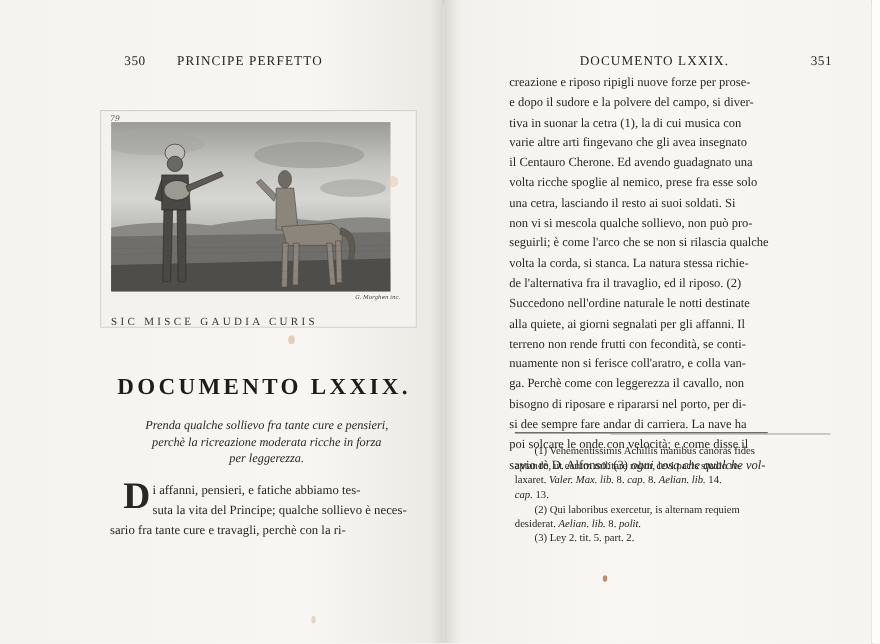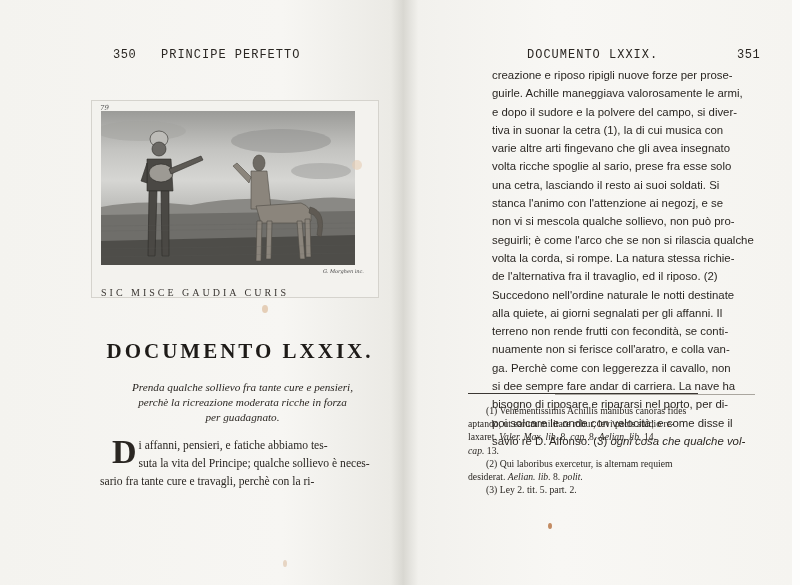--- a/index.html
+++ b/index.html
@@ -24,21 +24,21 @@
   }
   .beyond {
     position:absolute; left:792px; top:0; width:8px; height:585px; background:#fdfdfc;
   }
   .topband {
     position:absolute; left:0; top:0; width:800px; height:4px;
     background:linear-gradient(90deg,#d8d6d0 0%,#bdbab3 40%,#555049 70%,#2b2825 100%);
   }
   .running-head {
     position:absolute; top:48px; font-size:12px; letter-spacing:0.5px;
-    font-family:Liberation Mono, monospace;
+    font-family:Liberation Serif, serif;
   }
   .rh-left-num { left:113px; }
   .rh-left-title { left:161px; letter-spacing:1px;text-align:center; }
   .rh-right-title { left:527px; letter-spacing:1px; }
   .rh-right-num { left:737px; }
 
   
   .plate {
     position:absolute; left:91px; top:100px; width:286px; height:196px;
     border:1px solid #d5d3cd;
@@ -76,23 +76,23 @@
     font-size:11.6px; line-height:18px; text-align:justify;
     font-family:"Liberation Serif", serif;
   }
   .dropcap {
     float:left; font-size:34px; line-height:30px; font-weight:bold;
     margin:0 2px 0 12px; font-family:"Liberation Serif", serif;
   }
   .opening .line { display:block; white-space:nowrap; }
 
   .body-right {
-    position:absolute; left:492px; top:66px; width:305px;
+    position:absolute; left:463px; top:66px; width:305px;
     font-size:11.4px; line-height:18.3px;
-    font-family:Liberation Sans, sans-serif;
+    font-family:Liberation Serif, serif;
   }
   .body-right .line { display:block; white-space:nowrap; }
   .body-right .it { font-style:italic; }
 
   .footnote-rule {
     position:absolute; left:468px; top:393px; width:230px; height:1px; background:#3b3733;
   }
   .footnote-rule2 {
     position:absolute; left:555px; top:394px; width:200px; height:1px; background:#aaa69f;
   }
@@ -169,50 +169,49 @@
     </svg>
   </div>
   <div class="engraver-credit">G. Morghen inc.</div>
   <div class="plate-caption">SIC MISCE GAUDIA CURIS</div>
 
   <div class="doc-title">DOCUMENTO LXXIX.</div>
 
   <div class="summary">
     <div>Prenda qualche sollievo fra tante cure e pensieri,</div>
     <div>perchè la ricreazione moderata ricche in forza</div>
-    <div>per guadagnato.</div>
+    <div>per leggerezza.</div>
   </div>
 
   <div class="opening">
     <span class="dropcap">D</span>
     <span class="line">i affanni, pensieri, e fatiche abbiamo tes-</span>
     <span class="line">suta la vita del Principe; qualche sollievo è neces-</span>
     <span class="line">sario fra tante cure e travagli, perchè con la ri-</span>
   </div>
 
   <div class="body-right">
     <span class="line">creazione e riposo ripigli nuove forze per prose-</span>
-    <span class="line">guirle. Achille maneggiava valorosamente le armi,</span>
     <span class="line">e dopo il sudore e la polvere del campo, si diver-</span>
     <span class="line">tiva in suonar la cetra (1), la di cui musica con</span>
     <span class="line">varie altre arti fingevano che gli avea insegnato</span>
-    <span class="line">volta ricche spoglie al sario, prese fra esse solo</span>
+    <span class="line">il Centauro Cherone. Ed avendo guadagnato una</span>
+    <span class="line">volta ricche spoglie al nemico, prese fra esse solo</span>
     <span class="line">una cetra, lasciando il resto ai suoi soldati. Si</span>
-    <span class="line">stanca l'animo con l'attenzione ai negozj, e se</span>
     <span class="line">non vi si mescola qualche sollievo, non può pro-</span>
     <span class="line">seguirli; è come l'arco che se non si rilascia qualche</span>
-    <span class="line">volta la corda, si rompe. La natura stessa richie-</span>
+    <span class="line">volta la corda, si stanca. La natura stessa richie-</span>
     <span class="line">de l'alternativa fra il travaglio, ed il riposo. (2)</span>
     <span class="line">Succedono nell'ordine naturale le notti destinate</span>
     <span class="line">alla quiete, ai giorni segnalati per gli affanni. Il</span>
     <span class="line">terreno non rende frutti con fecondità, se conti-</span>
     <span class="line">nuamente non si ferisce coll'aratro, e colla van-</span>
     <span class="line">ga. Perchè come con leggerezza il cavallo, non</span>
+    <span class="line">bisogno di riposare e ripararsi nel porto, per di-</span>
     <span class="line">si dee sempre fare andar di carriera. La nave ha</span>
-    <span class="line">bisogno di riposare e ripararsi nel porto, per di-</span>
     <span class="line">poi solcare le onde con velocità; e come disse il</span>
     <span class="line"><span>savio rè D. Alfonso: (3) </span><span class="it">ogni cosa che qualche vol-</span></span>
   </div>
 
   <div class="footnote-rule"></div>
   <div class="footnote-rule2"></div>
   <div class="footnotes">
     <span class="line indent">(1) Vehementissimis Achillis manibus canoras fides</span>
     <span class="line">aptando, ut earum militare robur, levi pacis studio re-</span>
     <span class="line"><span>laxaret. </span><span class="it">Valer. Max. lib.</span><span> 8. </span><span class="it">cap.</span><span> 8. </span><span class="it">Aelian. lib.</span><span> 14.</span></span>

